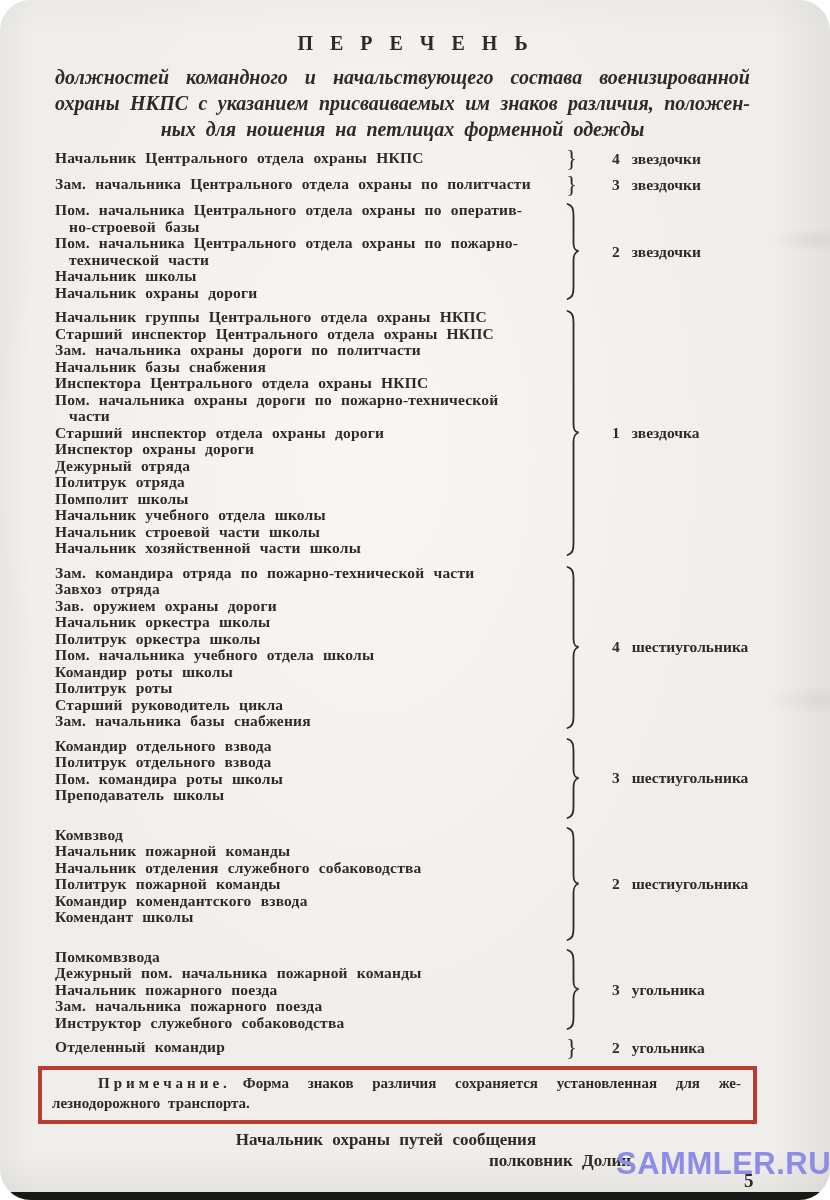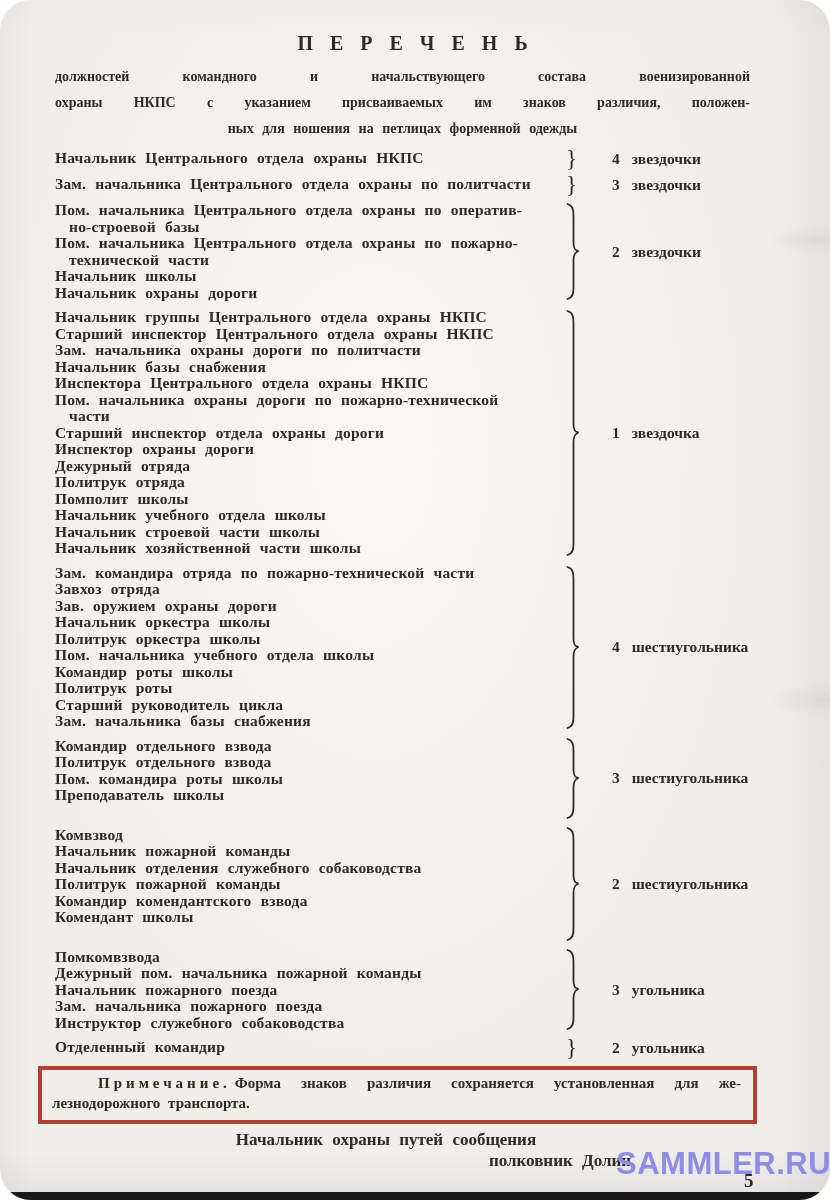--- a/index.html
+++ b/index.html
@@ -20,39 +20,39 @@
   .page::before{
     content:"";position:absolute;right:0;top:180px;width:90px;height:620px;pointer-events:none;
     background:
       radial-gradient(ellipse 70px 18px at 75px 60px, rgba(120,115,105,0.10), rgba(0,0,0,0) 70%),
       radial-gradient(ellipse 80px 22px at 80px 520px, rgba(120,115,105,0.10), rgba(0,0,0,0) 70%);
   }
   .title{
     padding-top:32px;height:24px;text-align:center;
     font-size:20px;letter-spacing:5px;word-spacing:2px;margin-bottom:8px;
   }
-  .subtitle{margin:0 80px 8px 55px;width:695px;font-size:14px;line-height:26px;}
+  .subtitle{margin:0 80px 8px 55px;width:695px;font-size:20px;line-height:26px;font-style:italic;}
   .subtitle .just{text-align:justify;text-align-last:justify;word-spacing:4px;}
   .subtitle .cent{text-align:center;word-spacing:5px;}
   .list{margin-left:55px;font-family:Liberation Serif, serif;}
   .group{display:flex;margin-bottom:8px;}
   .group:last-child{margin-bottom:0;}
   .items{width:505px;flex:0 0 505px;font-size:15.5px;line-height:16.5px;word-spacing:5px;letter-spacing:0.2px;}
   .pos-line{white-space:nowrap;}
   .pos-line.cont{padding-left:14px;}
   .bracecol{width:50px;flex:0 0 50px;display:flex;align-items:center;justify-content:flex-start;padding-left:6px;box-sizing:border-box;}
   .brace-glyph{font-size:23px;line-height:10px;font-weight:400;}
   .glabel{align-self:center;font-size:15.5px;word-spacing:8px;white-space:nowrap;padding-left:2px;}
   .note-box{
     margin:9px 0 0 38px;width:719px;box-sizing:border-box;
     border:4px solid var(--note-border,#b73c31);
     padding:4px 12px 7px 10px;font-size:15px;line-height:19.5px;
   }
   .note-l1{text-align:justify;text-align-last:justify;text-indent:46px;word-spacing:4px;}
-  .note-label{letter-spacing:4px;margin-right:4px;}
+  .note-label{letter-spacing:4px;margin-right:12px;}
   .note-l2{word-spacing:4px;}
   .signature{margin-top:6px;font-size:17px;line-height:20px;}
   .sig1{text-align:center;transform:translateX(-29px);word-spacing:5px;}
   .sig2{text-align:center;transform:translateX(145px);margin-top:1px;word-spacing:5px;}
   .watermark{
     position:absolute;left:616px;top:1146px;white-space:nowrap;
     font-family:"Liberation Sans","DejaVu Sans",sans-serif;font-weight:700;
     font-size:31px;letter-spacing:0.5px;color:var(--watermark,#8d8de8);
   }
   .pagenum{position:absolute;left:744px;top:1170px;font-size:19px;}

